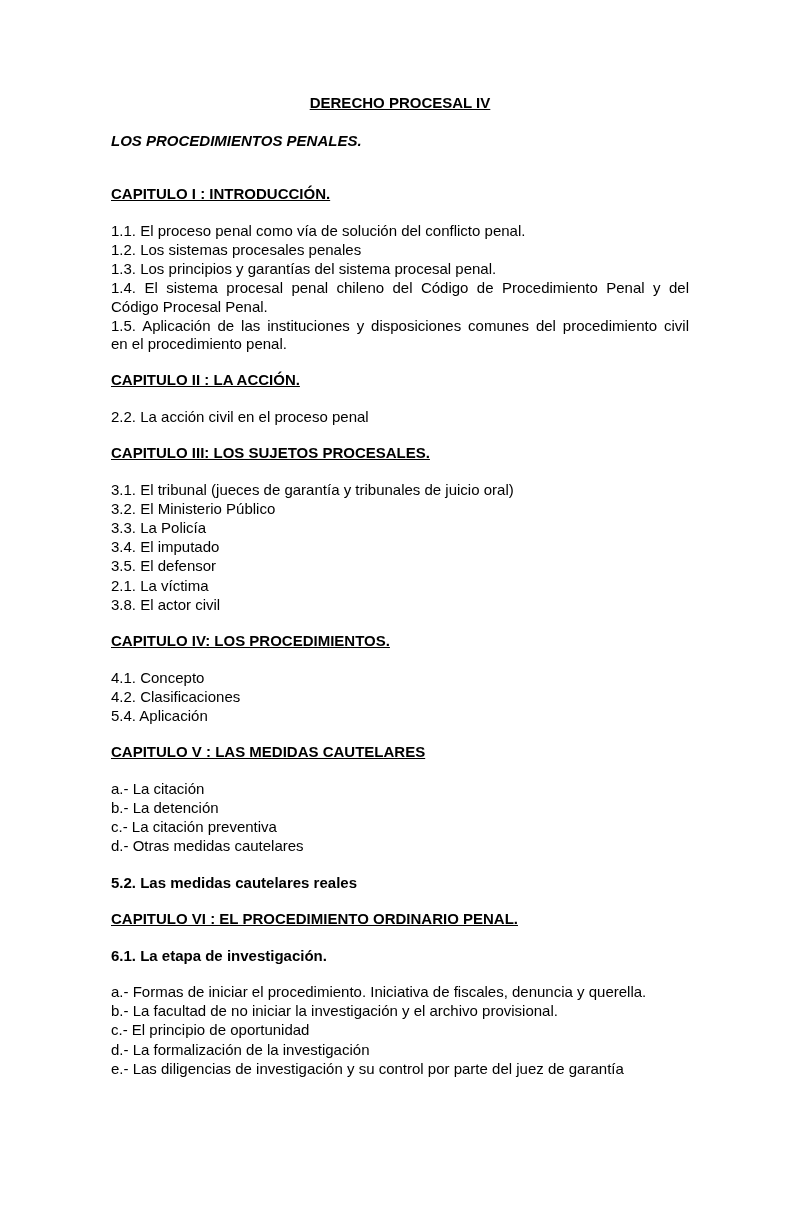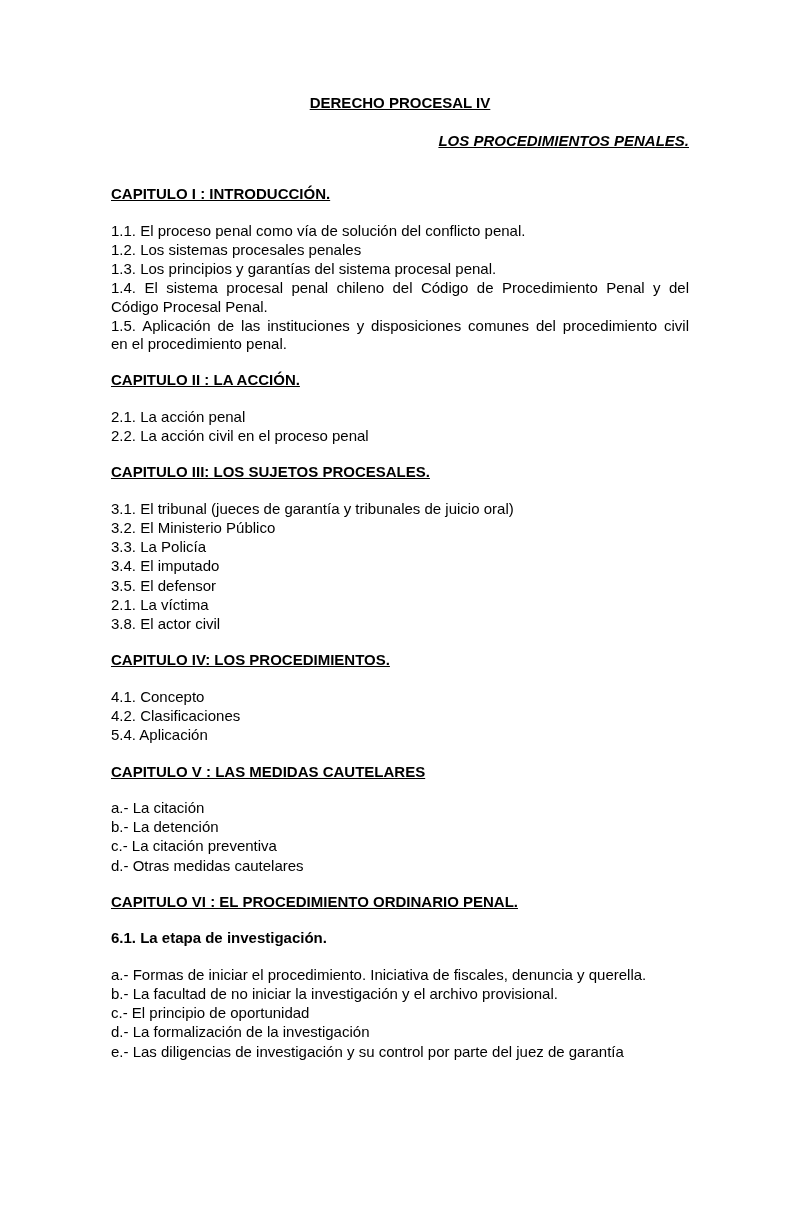--- a/index.html
+++ b/index.html
@@ -9,21 +9,21 @@
     font-size:15px;line-height:18.2px;
     box-sizing:border-box;padding:93px 110px 0 110px;
     margin:0 auto;overflow:hidden;
   }
   .doc-title,.doc-subtitle,.sec-heading,.item{margin:1px;padding:0;font-size:15px;}
   .doc-title{
     font-weight:bold;text-align:center;text-decoration:underline;
     margin-bottom:20px;
   }
   .doc-subtitle{
-    font-weight:bold;font-style:italic;text-align:right;text-decoration:underline;
+    font-weight:bold;font-style:italic;text-align:left;
     margin-bottom:35px;
   }
   .sec-heading{
     font-weight:bold;text-decoration:underline;
     margin-bottom:18.2px;
   }
   .group{margin-bottom:18.2px;}
   .item{font-weight:normal;}
   .item.bold{font-weight:bold;}
   .line{display:block;}
@@ -48,21 +48,20 @@
           </p>
           <p class="item">
             <span class="jline">1.5. Aplicación de las instituciones y disposiciones comunes del procedimiento civil</span>
             <span class="line">en el procedimiento penal.</span>
           </p>
         </div>
       </section>
       <section>
         <h3 class="sec-heading">CAPITULO II : LA ACCIÓN.</h3>
         <div class="group">
-          <p class="item">2.1. La acción penal</p>
           <p class="item">2.2. La acción civil en el proceso penal</p>
         </div>
       </section>
       <section>
         <h3 class="sec-heading">CAPITULO III: LOS SUJETOS PROCESALES.</h3>
         <div class="group">
           <p class="item">3.1. El tribunal (jueces de garantía y tribunales de juicio oral)</p>
           <p class="item">3.2. El Ministerio Público</p>
           <p class="item">3.3. La Policía</p>
           <p class="item">3.4. El imputado</p>
@@ -80,20 +79,23 @@
         </div>
       </section>
       <section>
         <h3 class="sec-heading">CAPITULO V : LAS MEDIDAS CAUTELARES</h3>
         <div class="group">
           <p class="item">a.- La citación</p>
           <p class="item">b.- La detención</p>
           <p class="item">c.- La citación preventiva</p>
           <p class="item">d.- Otras medidas cautelares</p>
         </div>
+        <div class="group">
+          <p class="item bold">5.2. Las medidas cautelares reales</p>
+        </div>
       </section>
       <section>
         <h3 class="sec-heading">CAPITULO VI : EL PROCEDIMIENTO ORDINARIO PENAL.</h3>
         <div class="group">
           <p class="item bold">6.1. La etapa de investigación.</p>
         </div>
         <div class="group">
           <p class="item">a.- Formas de iniciar el procedimiento. Iniciativa de fiscales, denuncia y querella.</p>
           <p class="item">b.- La facultad de no iniciar la investigación y el archivo provisional.</p>
           <p class="item">c.- El principio de oportunidad</p>

